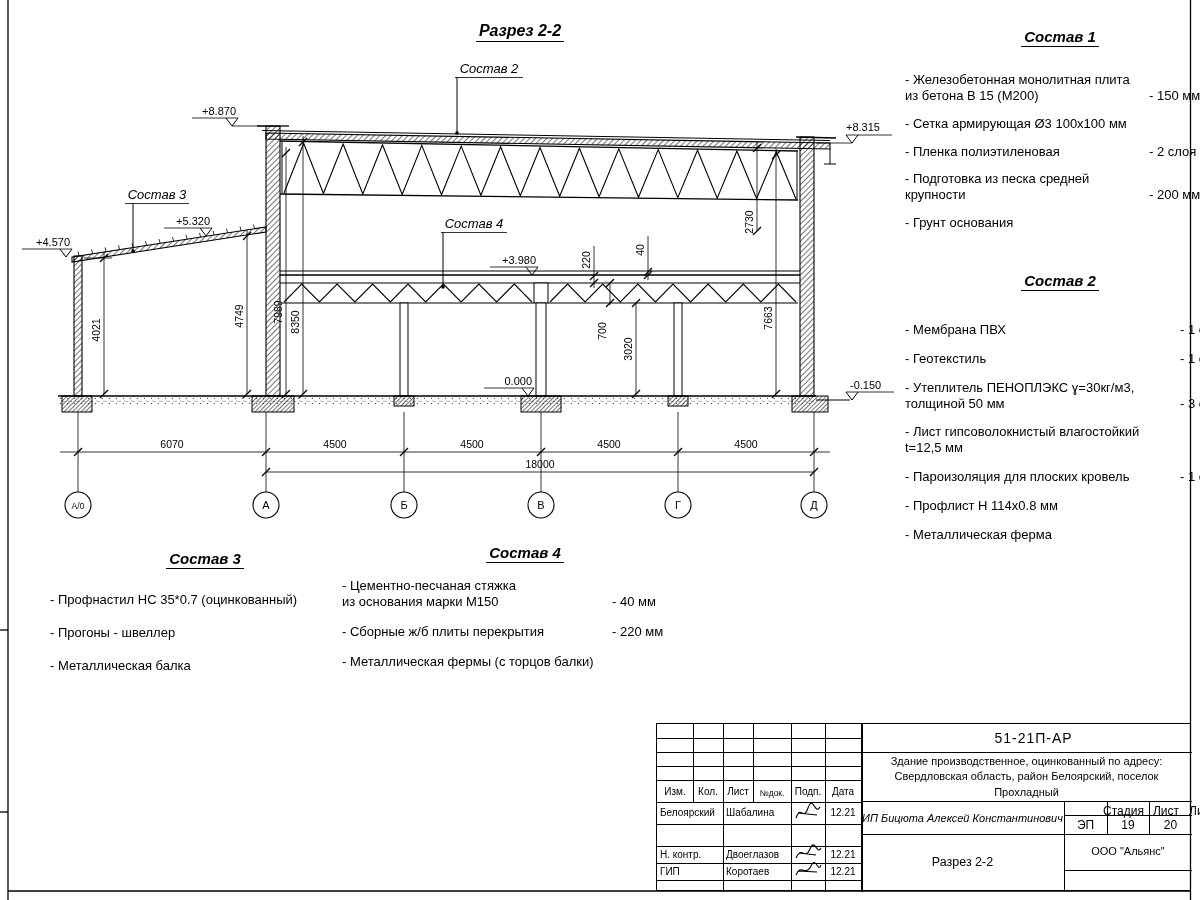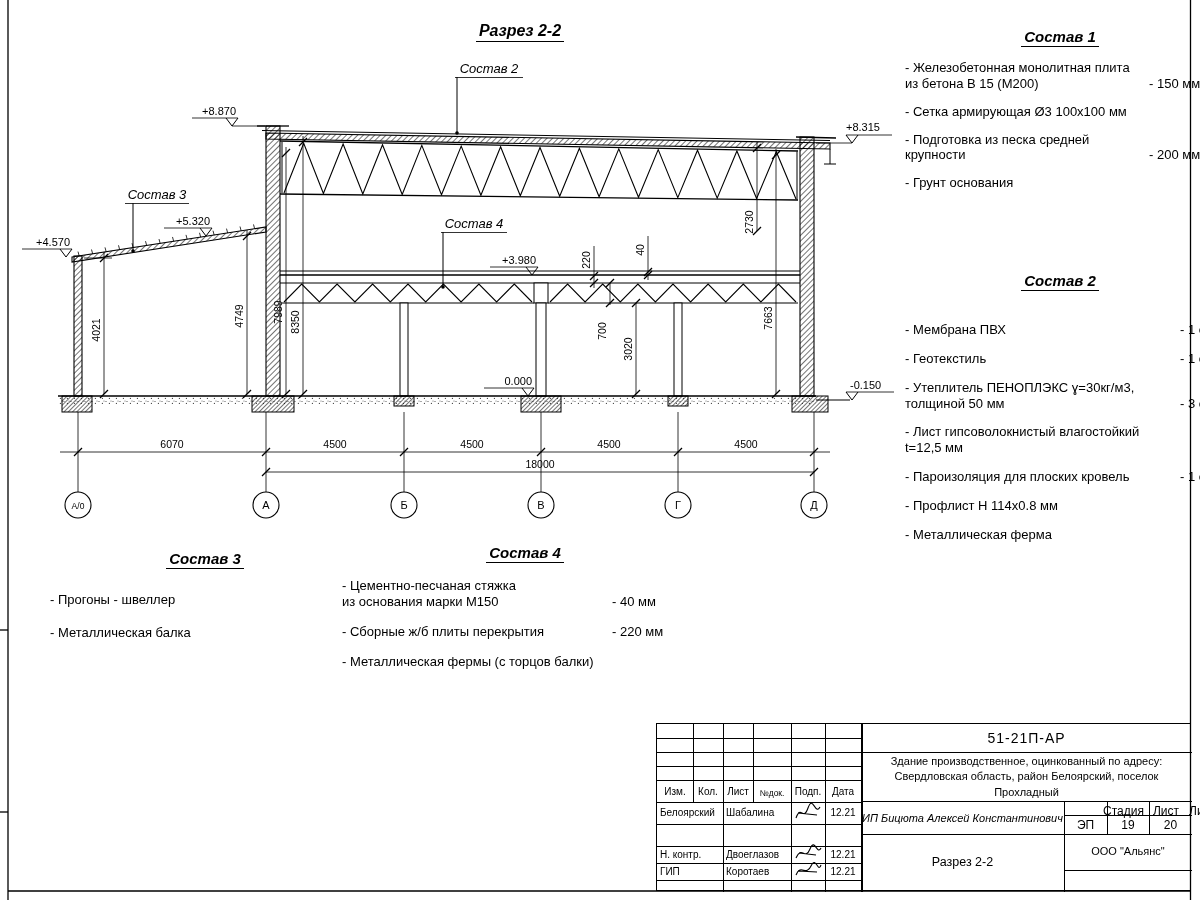--- a/index.html
+++ b/index.html
@@ -29,21 +29,21 @@
   .item .val{white-space:nowrap;flex:1;}
   .w1 .txt{flex:0 0 244px;} .w4 .txt{flex:0 0 270px;}
   .mb13 .item{margin-bottom:13px;gap:31px;} .mb17 .item{margin-bottom:17px;} .mb14 .item{margin-bottom:14px;}
   
   #tb{position:absolute;left:656px;top:723px;width:535px;height:168px;
       border:1.8px solid #000;box-sizing:border-box;font-size:10px;}
   .tb-v{position:absolute;width:1px;background:#000;}
   .tb-h{position:absolute;height:1px;background:#000;}
   .tbc{position:absolute;text-align:center;}
   .tbl{position:absolute;text-align:left;}
-  .doc{font-size:14px;letter-spacing:1px;line-height:26px;}
+  .doc{font-size:14px;letter-spacing:1px;line-height:26px;padding-left:7px;}
   .proj{font-size:11px;line-height:1.4;white-space:pre-line;}
   .pers{font-size:11px;font-style:italic;}
   .stv{font-size:12px;} .sts{font-size:12px;padding-left:38px;}
   .sht{font-size:12.5px;} .org{font-size:11px;}
   .rr{font-size:10px;} .nd{font-size:8.5px;}
   .sig{position:absolute;}
 </style>
 </head>
 <body>
 
@@ -248,31 +248,35 @@
     <circle class="axc" cx="814" cy="505" r="13"></circle>
       <text class="axt" x="814" y="509" text-anchor="middle">Д</text>
   </g>
 </svg>
 
 <div class="abs dtitle" style="left:420px;top:22px;width:200px;">
   <span>Разрез 2-2</span>
 </div>
 
 <div class="abs chead" style="left:960px;top:28px;width:200px;"><span>Состав 1</span></div>
-<div class="abs clist w1" style="left:905px;top:60px;width:288px;">
+<div class="abs clist w1" style="left:905px;top:72px;width:288px;">
   <div class="item">
       <div class="txt">- Железобетонная  монолитная плита
 из бетона В 15 (М200)</div>
       <div class="val">- 150 мм</div>
     </div>
   <div class="item">
       <div class="txt">- Сетка армирующая Ø3 100х100 мм</div>
       <div class="val"></div>
     </div>
   <div class="item">
+      <div class="txt">- Пленка полиэтиленовая</div>
+      <div class="val">- 2 слоя</div>
+    </div>
+  <div class="item">
       <div class="txt">- Подготовка из песка средней
 крупности</div>
       <div class="val">- 200 мм</div>
     </div>
   <div class="item">
       <div class="txt">- Грунт основания</div>
       <div class="val"></div>
     </div>
 </div>
 
@@ -305,20 +309,23 @@
       <div class="val"></div>
     </div>
   <div class="item">
       <div class="txt">- Металлическая ферма</div>
       <div class="val"></div>
     </div>
 </div>
 
 <div class="abs chead" style="left:120px;top:550px;width:170px;"><span>Состав 3</span></div>
 <div class="abs clist mb17" style="left:50px;top:592px;width:280px;">
+  <div class="item">
+      <div class="txt">- Профнастил НС 35*0.7 (оцинкованный)</div>
+    </div>
   <div class="item">
       <div class="txt">- Прогоны - швеллер</div>
     </div>
   <div class="item">
       <div class="txt">- Металлическая балка</div>
     </div>
 </div>
 
 <div class="abs chead" style="left:440px;top:544px;width:170px;"><span>Состав 4</span></div>
 <div class="abs clist w4 mb14" style="left:342px;top:578px;width:348px;">

